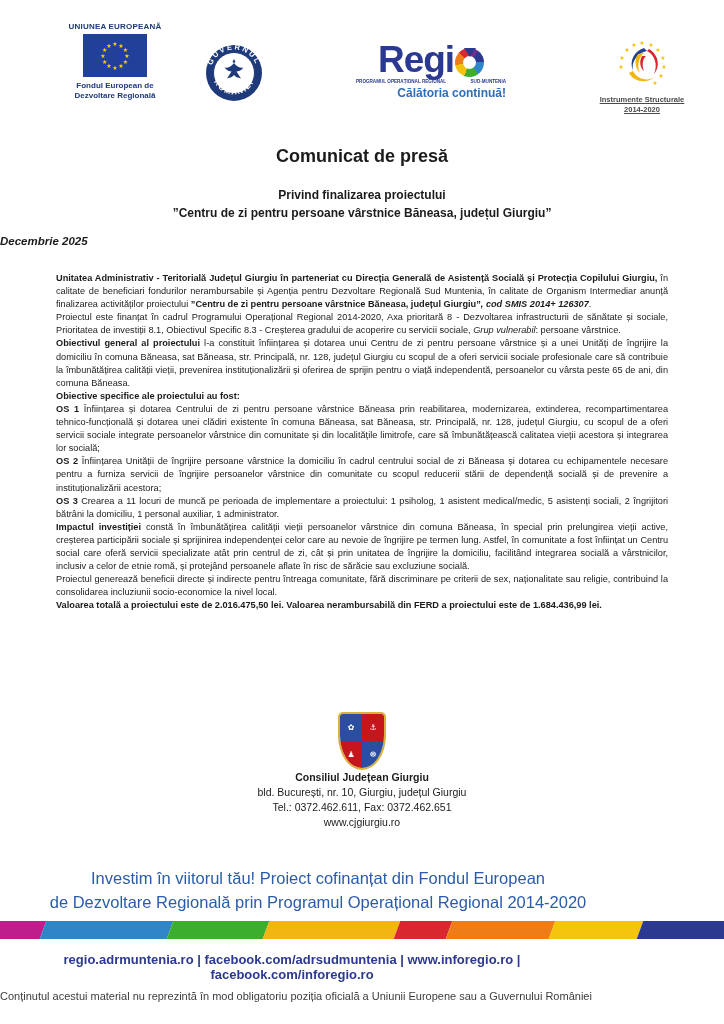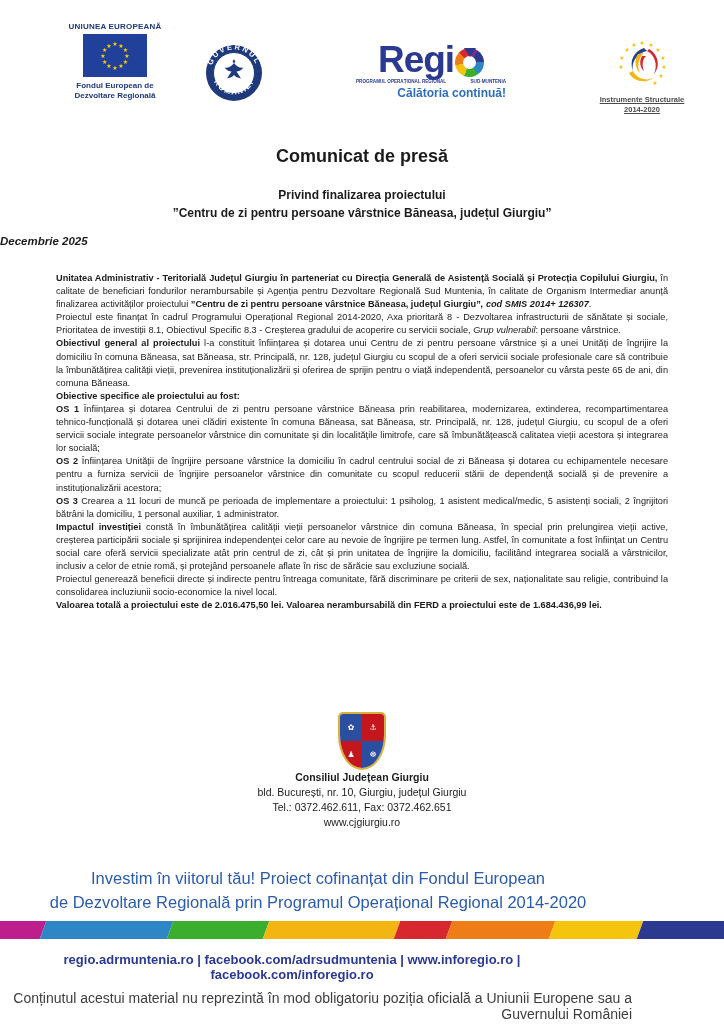--- a/index.html
+++ b/index.html
@@ -53,21 +53,21 @@
   .org .name{font-weight:bold;}
   
   .slogan{top:866px;left:0;width:636px;text-align:center;color:#2a5caa;font-size:16.5px;line-height:24px;}
   
   .stripe{top:921px;left:0;width:724px;height:18px;overflow:hidden;}
   .stripe-row{display:flex;width:110%;height:100%;margin-left:-4%;transform:skewX(-20deg);}
   .stripe-row div{height:100%;}
   
   .sites{top:952px;left:0;width:584px;text-align:center;font-size:13px;font-weight:bold;color:#2b3990;}
   .sites a{color:#2b3990;text-decoration:none;}
-  .disclaimer{top:990px;left:0;width:632px;text-align:right;font-size:14px;color:#3d3d3d;}
+  .disclaimer{top:990px;left:0;width:632px;text-align:left;font-size:11px;color:#3d3d3d;}
 </style>
 </head>
 <body>
 
 <div class="abs logo-eu">
   <div class="cap">UNIUNEA EUROPEANĂ</div>
   <div class="eu-flag">
       <span style="transform: rotate(0deg) translateY(-12px) rotate(0deg);">★</span>
       <span style="transform: rotate(30deg) translateY(-12px) rotate(-30deg);">★</span>
       <span style="transform: rotate(60deg) translateY(-12px) rotate(-60deg);">★</span>

